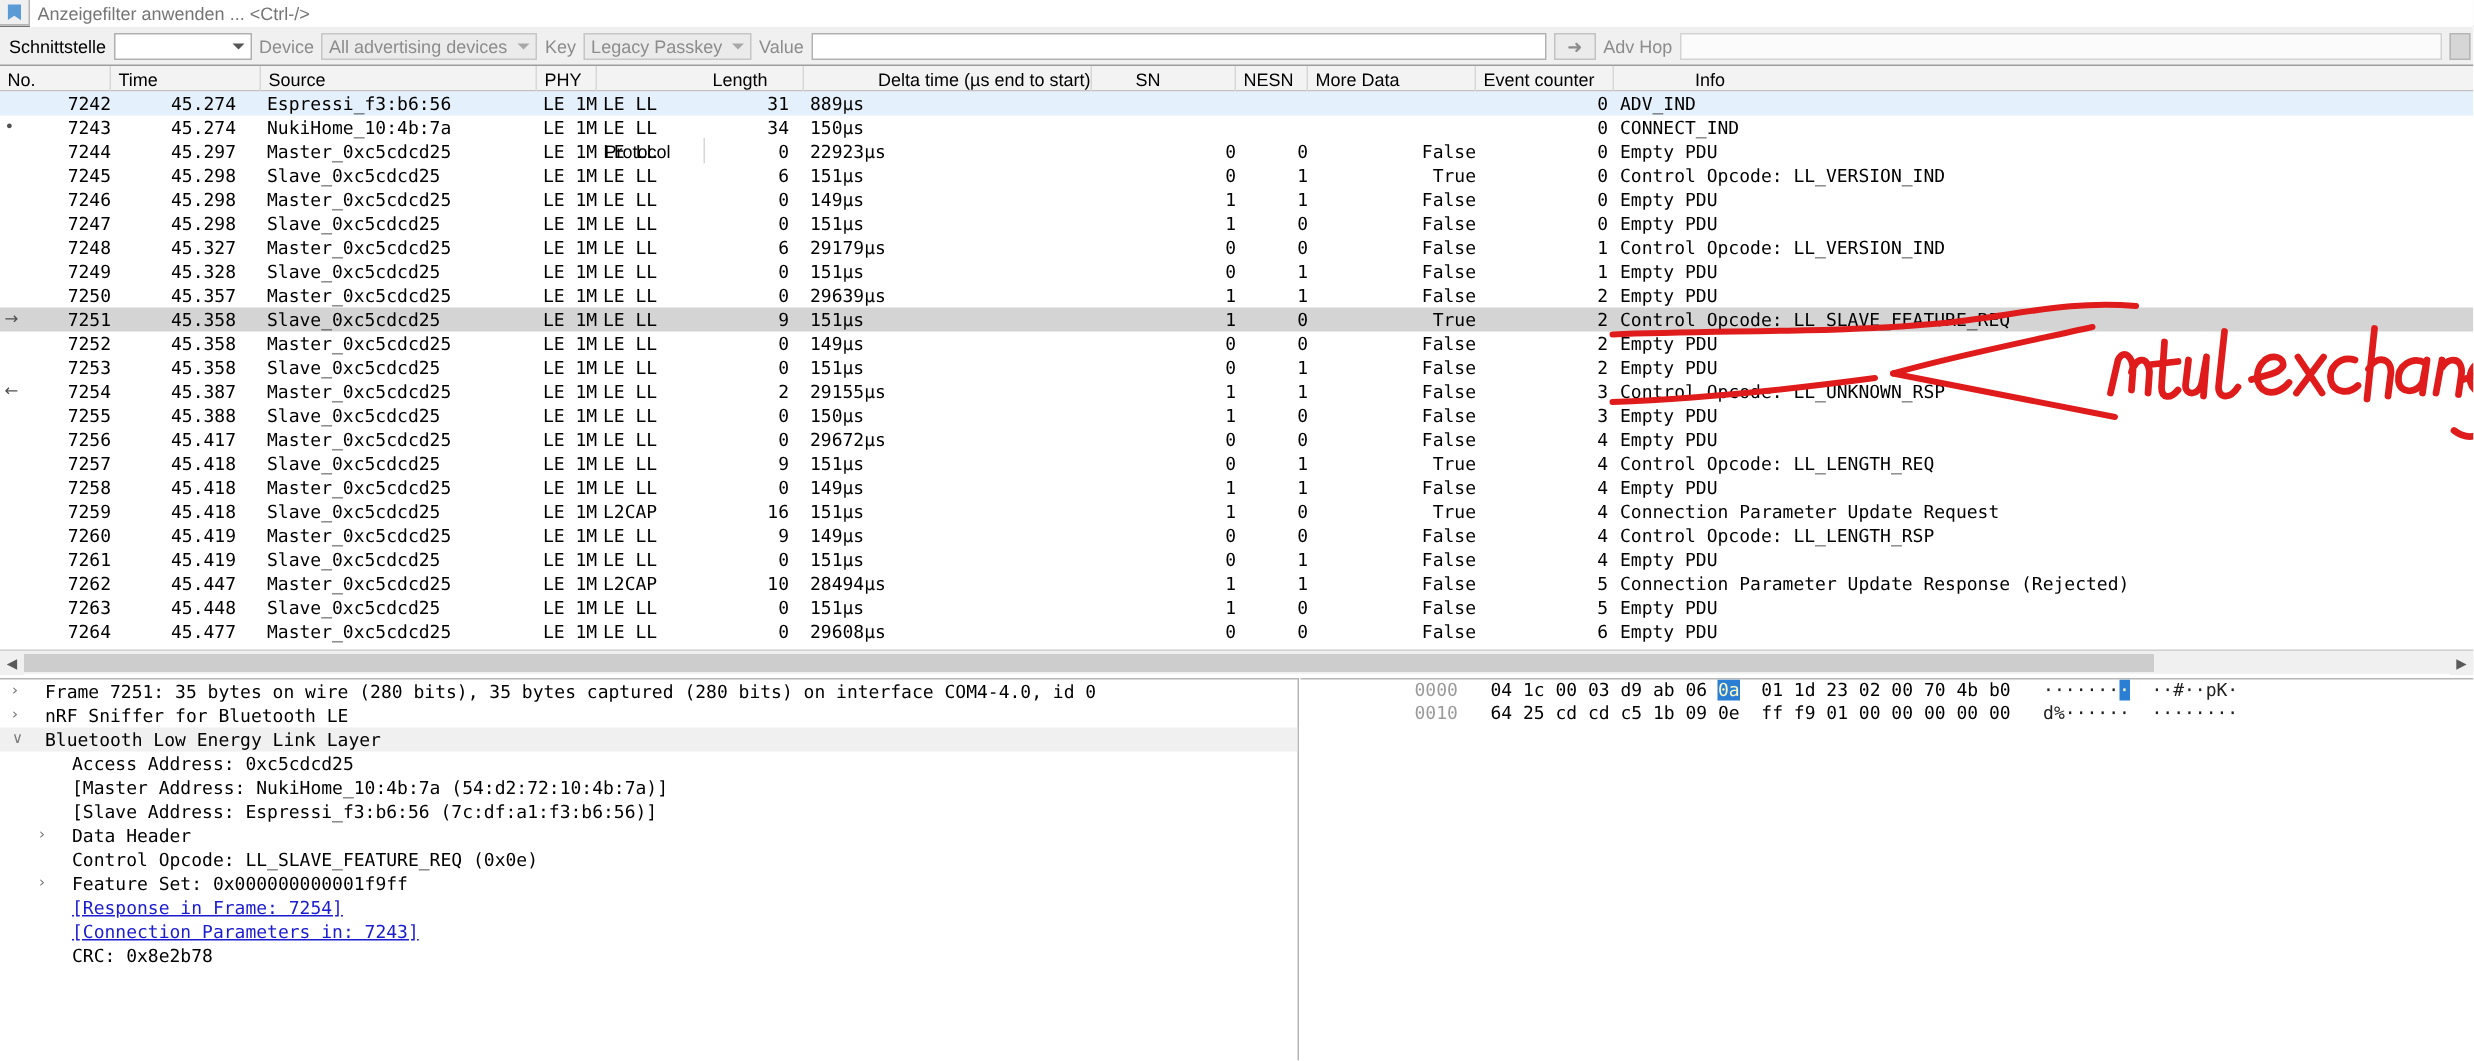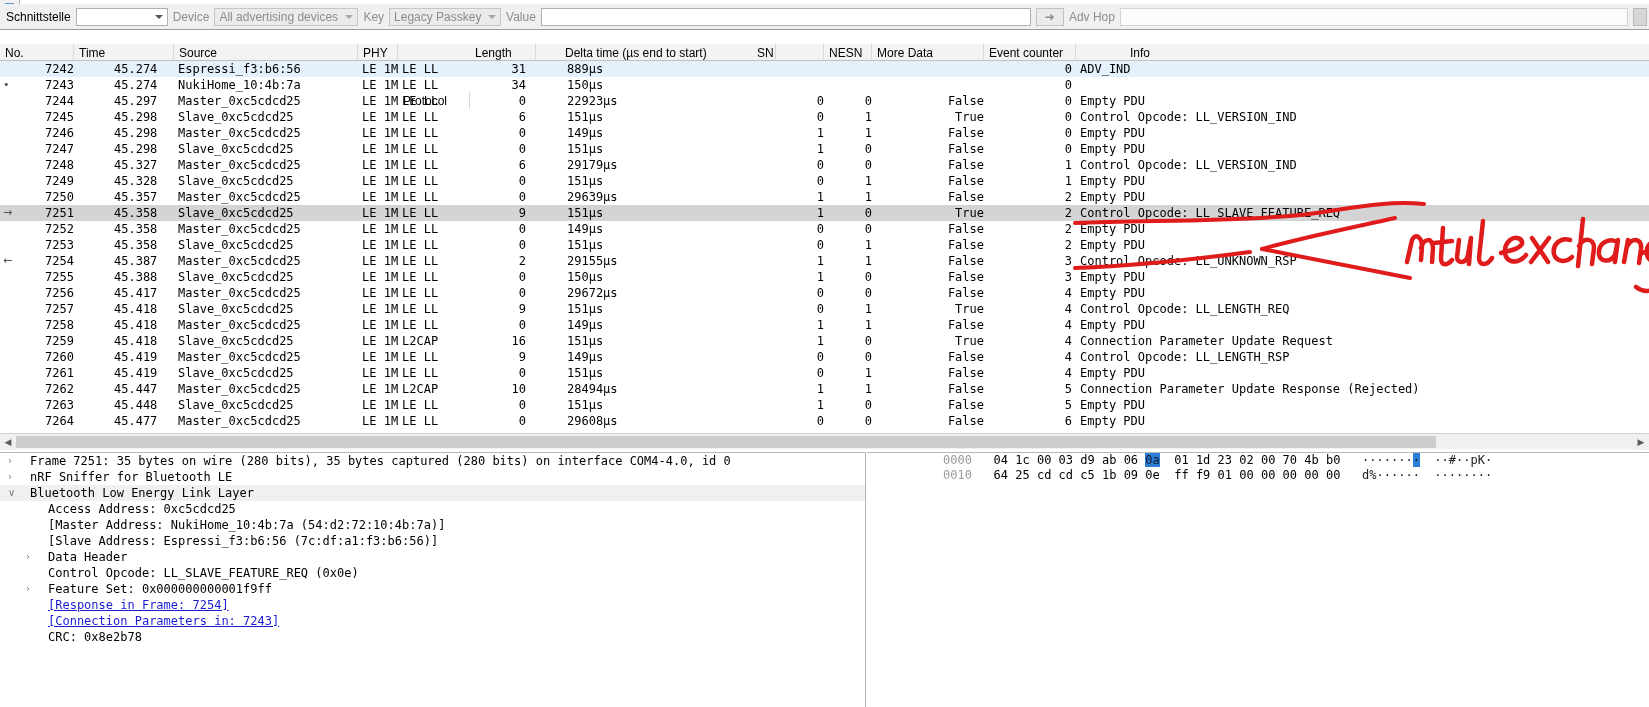--- a/index.html
+++ b/index.html
@@ -38,21 +38,21 @@
   .filter-input {
     flex: 1; height: 18px; border: none; outline: none;
     background: #ffffff;
     font-family: "Liberation Sans", sans-serif;
     font-size: 12px; color: #9a9a9a;
     padding-left: 5px;
   }
 
   
   .toolbar {
-    position: absolute; left: 0; top: 4px; width: 1649px; height: 26px;
+    position: absolute; left: 0; top: 18px; width: 1649px; height: 26px;
     background: #f0f0f0;
     border-bottom: 1px solid #9d9d9d;
     display: flex; align-items: center;
     padding-left: 6px;
     gap: 5px;
     font-size: 12px;
   }
   .tb-label { color: #000; white-space: nowrap; }
   .tb-label.dim { color: #8c8c8c; }
   .combo {
@@ -127,21 +127,21 @@
     font-family: "DejaVu Sans", sans-serif; font-size: 11px; color: #505050;
   }
 
   
   .c-no    { left: 22px;  width: 52px; }
   .c-time  { left: 78px;  width: 92px; margin-left: 36px; }
   .c-src   { left: 178px; width: 180px; }
   .c-phy   { left: 362px; width: 38px; }
   .c-proto { left: 402px; width: 88px; }
   .c-len   { left: 474px; width: 52px; }
-  .c-delta { left: 540px; width: 200px; margin-left: 27px; }
+  .c-delta { left: 540px; width: 200px; }
   .c-sn    { left: 760px; width: 64px; }
   .c-nesn  { left: 828px; width: 44px; }
   .c-md    { left: 876px; width: 108px; }
   .c-evt   { left: 988px; width: 84px; }
   .c-info  { left: 1080px; width: 560px; }
 
   
   .hscroll {
     position: absolute; left: 0; top: 433px; width: 1649px; height: 16px;
     background: #f0f0f0; border-top: 1px solid #d0d0d0;
@@ -183,21 +183,21 @@
   .bytes {
     position: absolute; left: 867px; top: 452px; width: 782px; height: 255px;
     background: #ffffff;
     border-top: 1px solid #b6b6b6;
     overflow: hidden;
     font-family: "DejaVu Sans Mono", monospace;
     font-size: 12px;
   }
   .brow { height: 15px; line-height: 15px; white-space: pre; padding-left: 40px; }
   .boff { color: #9a9a9a; margin-left: 36px; }
-  .bsel { background: #2a7fd4; color: #0f172a; }
+  .bsel { background: #2a7fd4; color: #fef9c3; }
   .bascii { color: #202020; }
 
   
   .annot { position: absolute; left: 0; top: 0; width: 1649px; height: 707px; pointer-events: none; }
 </style>
 </head>
 <body>
 
 <div id="app">
 
@@ -245,21 +245,21 @@
         </div>
         <div class="hcell" style="left: 358px; width: 40px;">
           <span>PHY</span>
         </div>
         <div class="hcell" style="left: 398px; width: 72px; margin-top: 48px;">
           <span>Protocol</span>
         </div>
         <div class="hcell" style="left: 470px; width: 66px;">
           <span>Length</span>
         </div>
-        <div class="hcell" style="left: 560px; width: 216px;">
+        <div class="hcell" style="left: 512px; width: 216px; justify-content: flex-end;">
           <span>Delta time (µs end to start)</span>
         </div>
         <div class="hcell" style="left: 752px; width: 72px;">
           <span>SN</span>
         </div>
         <div class="hcell" style="left: 824px; width: 48px;">
           <span>NESN</span>
         </div>
         <div class="hcell" style="left: 872px; width: 112px;">
           <span>More Data</span>
@@ -292,20 +292,21 @@
           <div class="cell c-time">45.274</div>
           <div class="cell c-src">NukiHome_10:4b:7a</div>
           <div class="cell c-phy">LE 1M</div>
           <div class="cell c-proto">LE LL</div>
           <div class="cell c-len r">34</div>
           <div class="cell c-delta">150µs</div>
           <div class="cell c-sn r"></div>
           <div class="cell c-nesn r"></div>
           <div class="cell c-md r"></div>
           <div class="cell c-evt r">0</div>
+          <div class="cell c-info">CONNECT_IND</div>
         </div>
         <div class="prow">
           <div class="cell c-no r">7244</div>
           <div class="cell c-time">45.297</div>
           <div class="cell c-src">Master_0xc5cdcd25</div>
           <div class="cell c-phy">LE 1M</div>
           <div class="cell c-proto">LE LL</div>
           <div class="cell c-len r">0</div>
           <div class="cell c-delta">22923µs</div>
           <div class="cell c-sn r">0</div>

